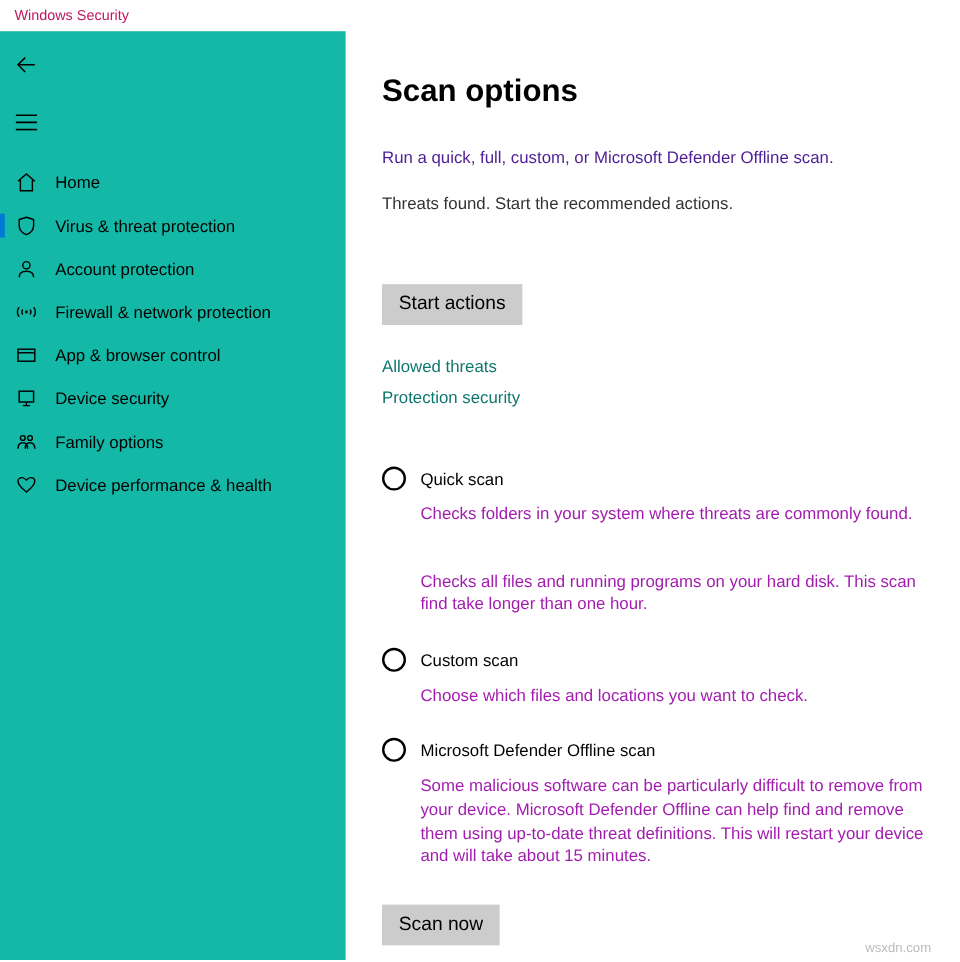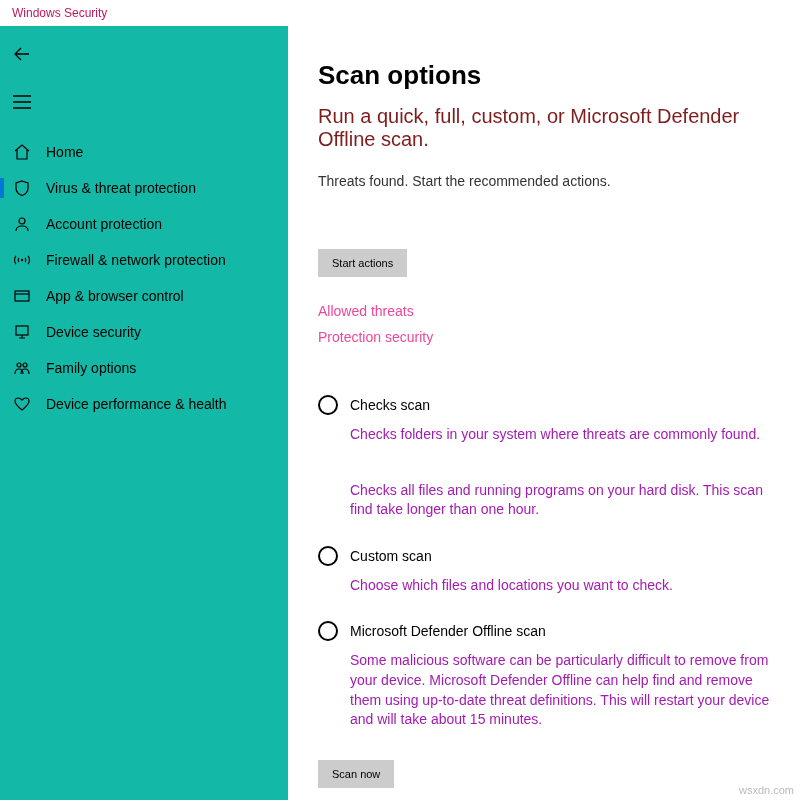--- a/index.html
+++ b/index.html
@@ -76,44 +76,44 @@
       color: #000;
     }
     .main {
       flex: 1;
       padding: 34px 20px 20px 30px;
       overflow-y: auto;
     }
     .page-title {
       font-size: 26px;
       font-weight: 600;
-      margin-bottom: 14px;
+      margin-bottom: 32px;
     }
     .page-sub {
-      font-size: 20px;
-      color: #7f1d1d;
+      font-size: 14px;
+      color: #4c1d95;
       margin-bottom: 22px;
     }
     .status-text {
       font-size: 14px;
       color: #333;
       margin-bottom: 60px;
     }
     .btn {
       background: #ccc;
       border: none;
       padding: 8px 14px;
-      font-size: 11px;
+      font-size: 16px;
       font-family: inherit;
       cursor: pointer;
       margin-bottom: 26px;
       display: inline-block;
     }
     .link {
-      color: #ec4899;
+      color: #0f766e;
       font-size: 14px;
       cursor: pointer;
       display: block;
       margin-bottom: 10px;
     }
     .links-block {
       margin-bottom: 50px;
     }
     .radio-group {
       display: flex;
@@ -158,21 +158,21 @@
       font-size: 14px;
       color: #a21caf;
       margin-left: 32px;
       margin-top: 10px;
       line-height: 1.4;
       max-width: 440px;
     }
     .watermark {
       position: absolute;
       bottom: 6px;
-      right: 6px;
+      right: 24px;
       font-size: 11px;
       color: #bbb;
     }
     svg { display: block; }
   </style>
 </head>
 <body>
 
 <div class="titlebar">
   <span>Windows Security</span>
@@ -278,21 +278,21 @@
 
     <div class="links-block">
       <a class="link">Allowed threats</a>
       <a class="link">Protection security</a>
     </div>
 
     <div class="radio-group">
       <div class="radio-option">
         <div class="radio-head">
           <span class="radio-circle"></span>
-          <span class="radio-label">Checks scan</span>
+          <span class="radio-label">Quick scan</span>
         </div>
         <p class="radio-desc">Checks folders in your system where threats are commonly found.</p>
       </div>
       <div class="radio-option">
         <p class="radio-desc">Checks all files and running programs on your hard disk. This scan find take longer than one hour.</p>
       </div>
       <div class="radio-option">
         <div class="radio-head">
           <span class="radio-circle"></span>
           <span class="radio-label">Custom scan</span>

